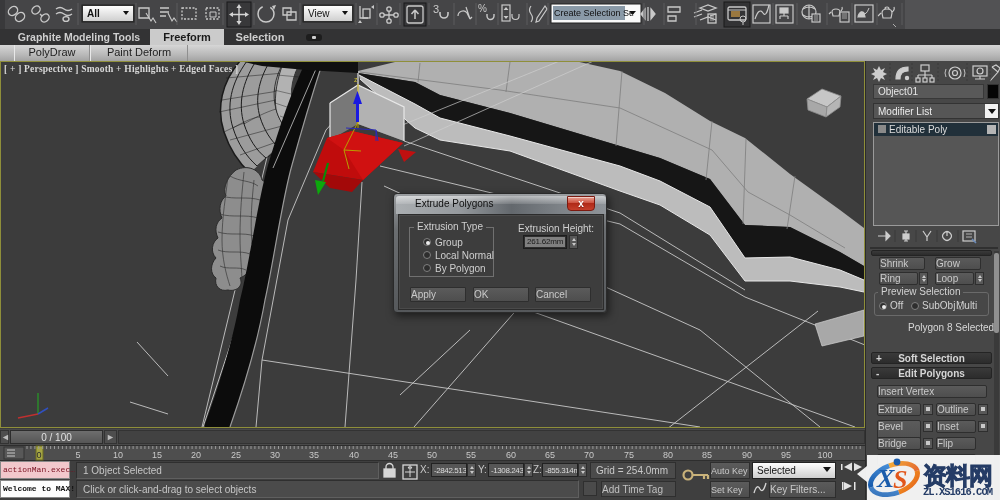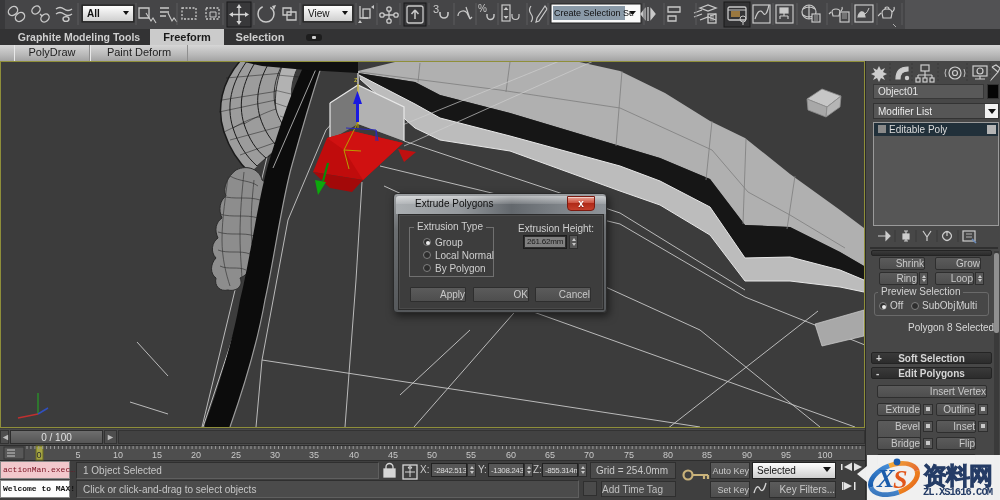--- a/index.html
+++ b/index.html
@@ -22,21 +22,21 @@
   border-right:1px solid #8f8f8f; border-left:1px solid #e8e8e8; }
 
 #viewport { left:0; top:61px; width:865px; height:367px; background:#3c3c3c; }
 #vplabel { left:4px; top:64px; color:#d8d8d8; font-family:"Liberation Serif", serif;
   font-size:9.5px; font-weight:bold; letter-spacing:0.2px; }
 
 #panel { left:865px; top:61px; width:135px; height:439px; background:#474747;
   border-left:1px solid #2c2c2c; }
 .btn { position:absolute; background:linear-gradient(#5b5b5b,#4e4e4e);
   border:1px solid #2e2e2e; border-radius:2px; color:#c9c9c9; font-size:10px;
-  text-align:right; }
+  text-align:left; }
 .rollhead { position:absolute; background:linear-gradient(#3a3a3a,#2c2c2c);
   border:1px solid #242424; border-radius:2px; color:#d6d6d6; font-size:10px;
   font-weight:bold; text-align:center; }
 .spin { position:absolute; width:9px; height:13px; background:#585858;
   border:1px solid #2e2e2e; }
 .spin:before, .spin:after { content:""; position:absolute; left:1.5px;
   border-left:2.5px solid transparent; border-right:2.5px solid transparent; }
 .spin:before { top:2px; border-bottom:3px solid #c9c9c9; }
 .spin:after { bottom:2px; border-top:3px solid #c9c9c9; }
 .radio { width:8px; height:8px; border-radius:50%; background:#2e2e2e;
@@ -327,20 +327,21 @@
 
     <g stroke-width="1.5" fill="none">
       <path d="M38,393 L38,414" stroke="#2a8a2a"></path>
       <path d="M38,414 L18,418" stroke="#c03030"></path>
       <path d="M38,414 L48,408" stroke="#3050c0"></path>
     </g>
 
     <rect x="0.5" y="61.5" width="864" height="366" fill="none" stroke="#8f8f3a" stroke-width="1"></rect>
   </svg>
   </div>
+  <div id="vplabel" class="abs">[ + ] Perspective ] Smooth + Highlights + Edged Faces ]</div>
   <div id="panel" class="abs">
 
     <svg width="135" height="24" viewBox="0 0 135 24" style="position:absolute;left:0;top:0;" xmlns="http://www.w3.org/2000/svg">
       <rect width="135" height="24" fill="#474747"></rect>
       <g stroke="#cdcdcd" stroke-width="1.2" fill="none">
         <path d="M13,5 l2,4 4,-2 -2,4 4,2 -4,2 2,4 -4,-2 -2,4 -2,-4 -4,2 2,-4 -4,-2 4,-2 -2,-4 4,2 z" fill="#cdcdcd" stroke="none"></path>
         <path d="M30,18 q0,-12 12,-12 l0,4 q-8,0 -8,8 z" fill="#cdcdcd"></path>
         <circle cx="41" cy="17" r="1.6" fill="#cdcdcd"></circle>
         <rect x="55" y="4" width="8" height="6"></rect>
         <path d="M59,10 v4 M52,14 h14 M52,14 v3 M59,14 v3 M66,14 v3"></path>

